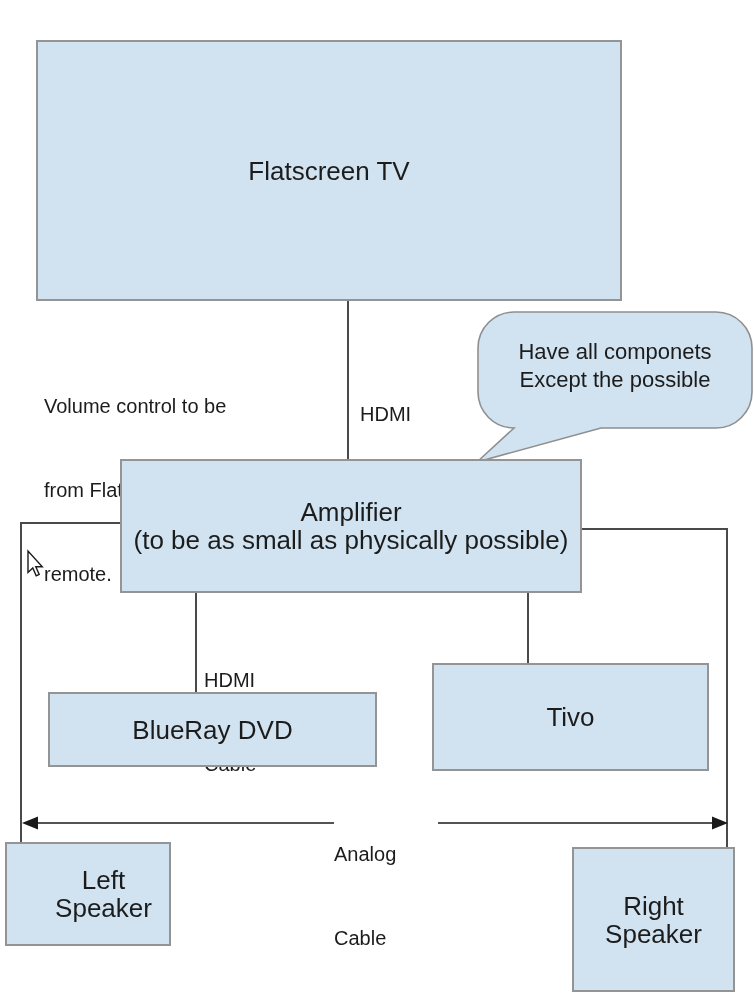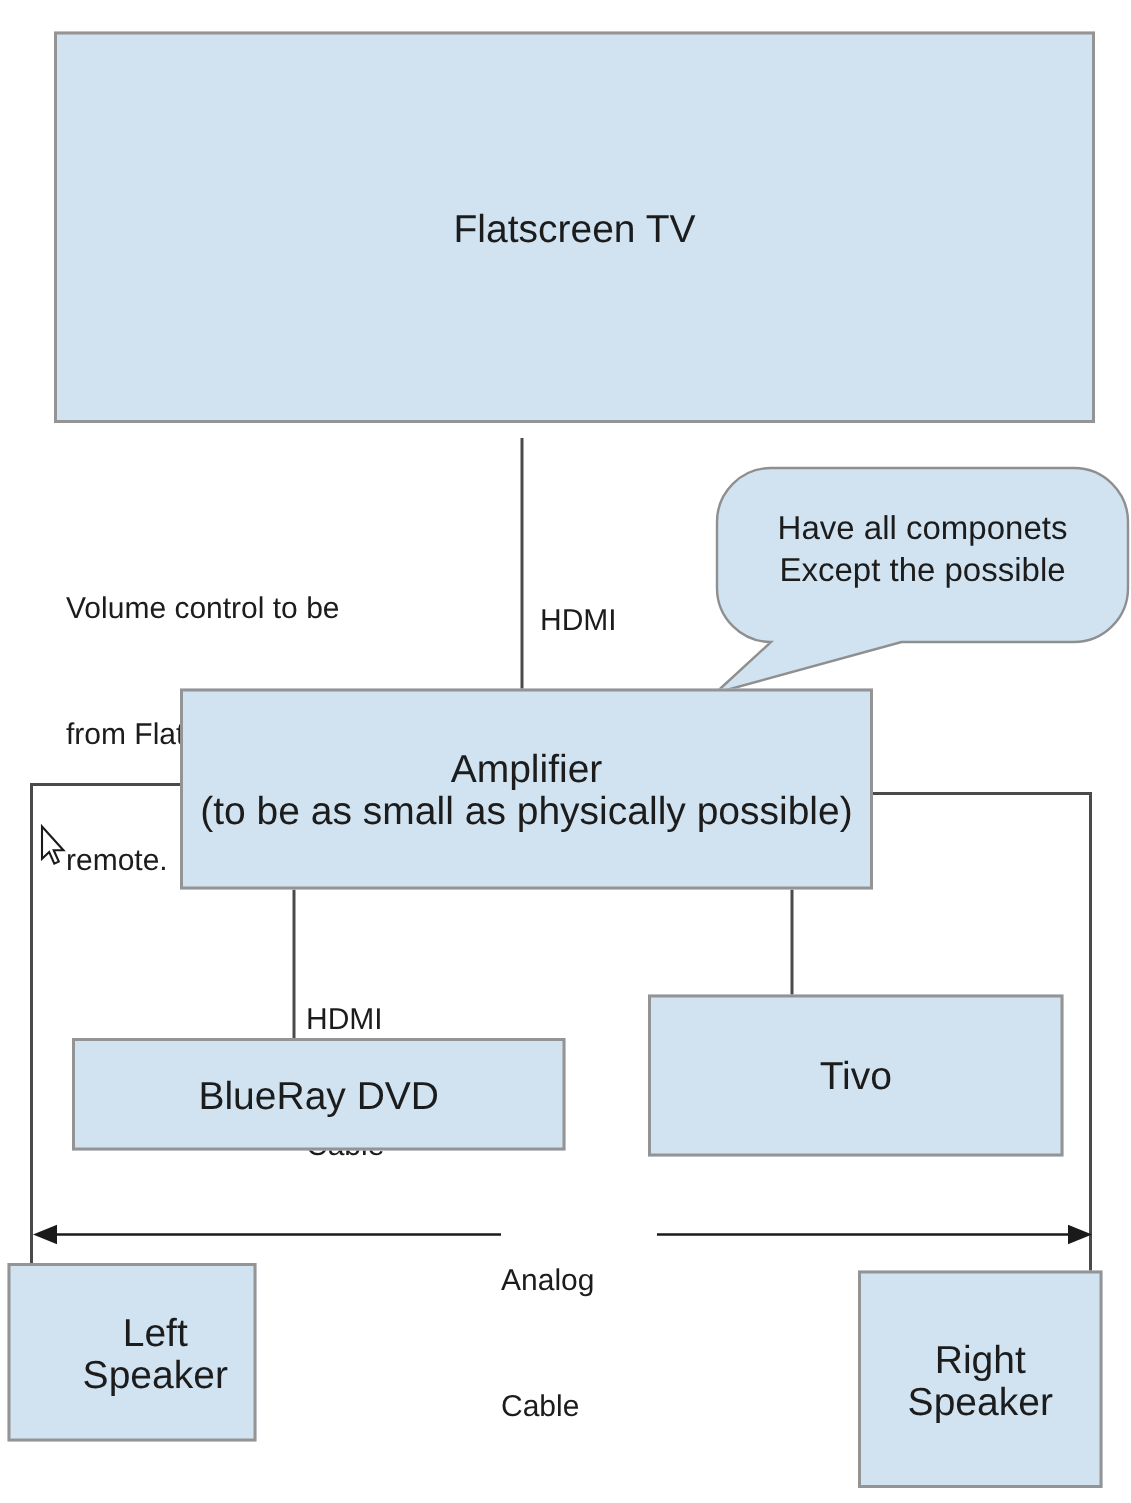--- a/index.html
+++ b/index.html
@@ -24,25 +24,25 @@
     border: 2px solid #949494;
     display: flex;
     flex-direction: column;
     align-items: center;
     justify-content: center;
     text-align: center;
     font-size: 26px;
     line-height: 28px;
     color: #1c1c1c;
   }
-  .node-tv        { left: 36px;  top: 21px;  width: 694px; height: 261px; text-align: center; }
+  .node-tv        { left: 36px;  top: 40px;  width: 586px; height: 261px; text-align: center; }
   .node-amp       { left: 120px; top: 459px; width: 462px; height: 134px; }
   .node-blueray   { left: 36px;  top: 692px; width: 329px; height: 75px; margin-left: 12px;  }
   .node-tivo      { left: 432px; top: 663px; width: 277px; height: 108px; }
-  .node-lspeaker  { left: 5px;   top: 842px; width: 166px; height: 119px; padding-left: 31px; }
+  .node-lspeaker  { left: 5px;   top: 842px; width: 166px; height: 104px; padding-left: 31px; }
   .node-rspeaker  { left: 572px; top: 847px; width: 163px; height: 145px; }
   .diagram-label {
     position: absolute;
     font-size: 20px;
     line-height: 28px;
     color: #1c1c1c;
     white-space: pre;
   }
   .label-volume   { left: 44px;  top: 336px; }
   .label-hdmi-tv  { left: 360px; top: 344px; }

